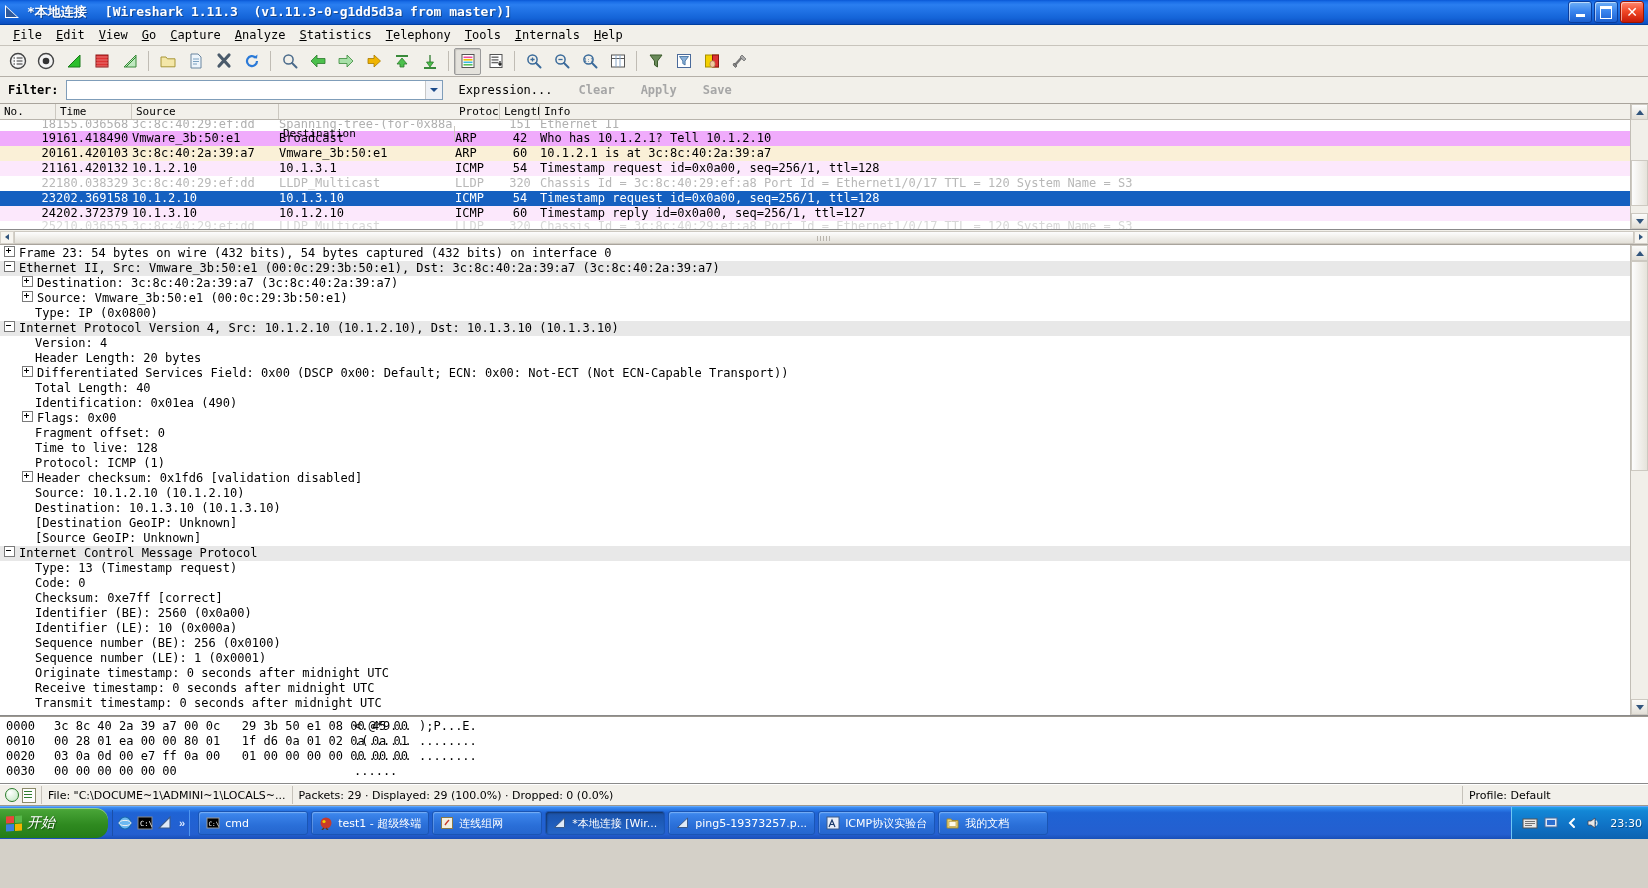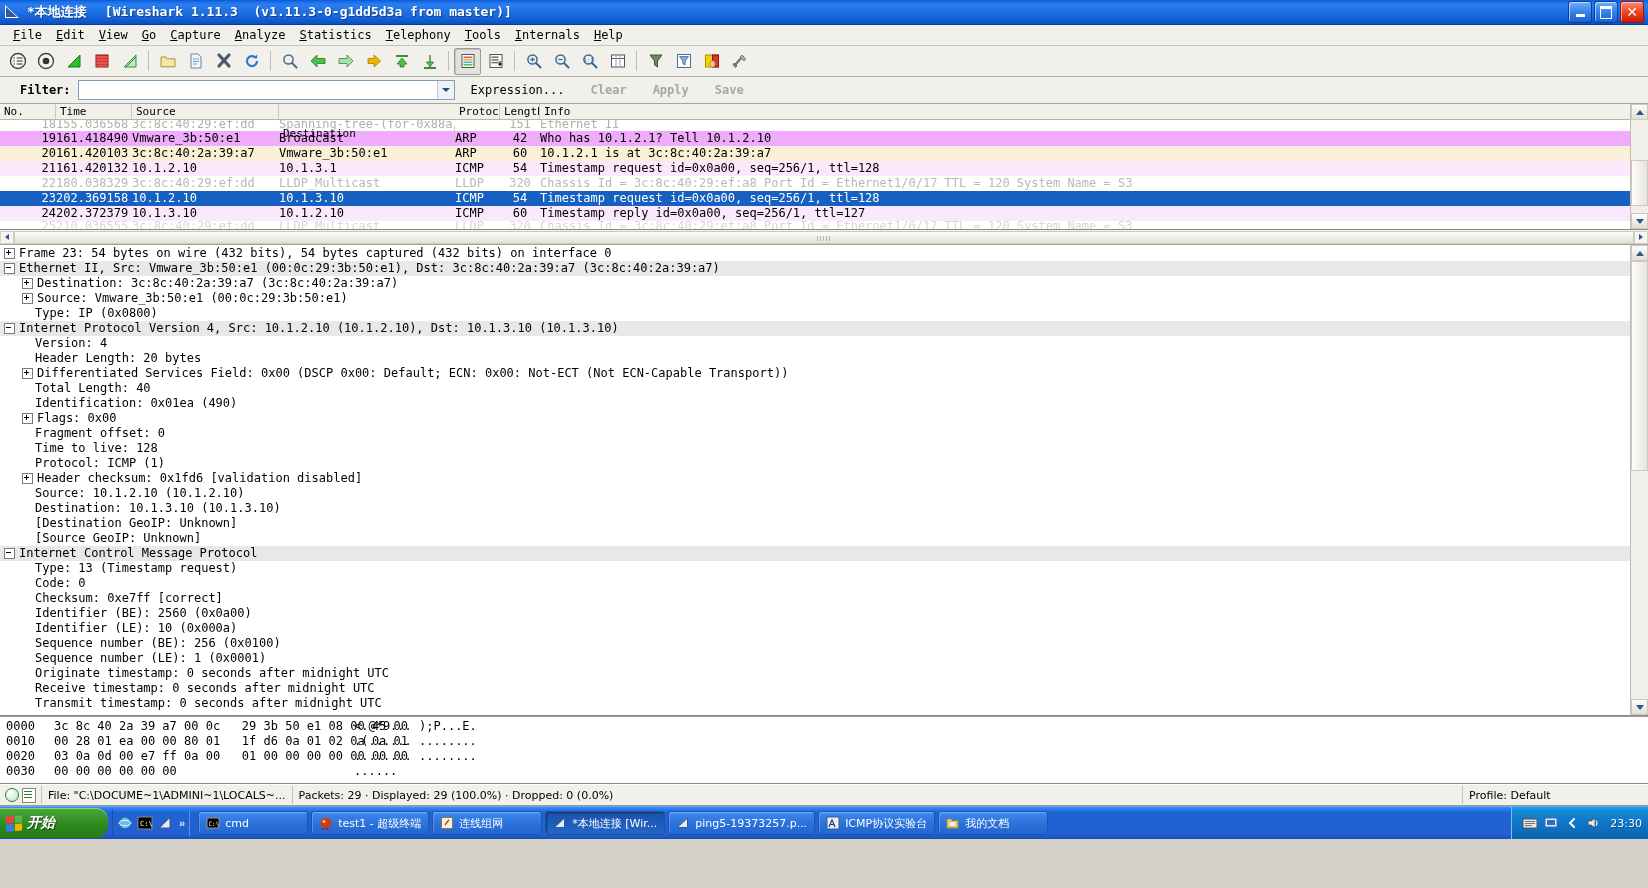--- a/index.html
+++ b/index.html
@@ -76,21 +76,21 @@
     width:25px;height:25px;display:flex;align-items:center;justify-content:center;
     border:1px solid transparent;border-radius:2px;cursor:default;position:relative;
   }
   .tbtn.pressed{border:1px solid #9a9a9a;background:#e4e2dc;box-shadow:inset 1px 1px 1px rgba(0,0,0,.15);}
   .tsep{width:1px;height:20px;background:#c0bcb4;margin:0 4px;}
   .tico{width:18px;height:18px;display:block;}
 
   
   .filterbar{
     height:26px;background:#f2f0ea;display:flex;align-items:center;
-    padding-left:20px;border-bottom:1px solid #a9a49c;gap:0;
+    padding-left:8px;border-bottom:1px solid #a9a49c;gap:0;
   }
   .filterbar .flabel{
     font-family:"DejaVu Sans Mono","Liberation Mono",monospace;
     font-size:12px;font-weight:bold;color:#000;margin-right:7px;
   }
   .fbox{
     width:375px;height:18px;background:#fff;border:1px solid #7f9db9;
     display:flex;align-items:center;position:relative;
   }
   .fbox input{
@@ -156,21 +156,21 @@
     background:repeating-linear-gradient(90deg,#b9b5ad 0 1px,transparent 1px 3px);}
 
   
   .detail{
     position:relative;background:#fff;height:470px;overflow:hidden;
     border-bottom:1px solid #8a8a8a;
   }
   .dline{
     height:15px;line-height:15px;white-space:nowrap;
     font-family:"DejaVu Sans Mono","Liberation Mono",monospace;font-size:12px;color:#000;
-    display:flex;align-items:center;
+    display:flex;
   }
   .dline.hl{background:#e8e8e8;}
   .twisty{
     width:9px;height:9px;border:1px solid #7a7a7a;background:#fff;
     display:inline-block;margin-right:4px;position:relative;flex:0 0 auto;
   }
   .twisty:before{content:"";position:absolute;left:1px;top:3px;width:5px;height:1px;background:#000;}
   .twisty.plus:after{content:"";position:absolute;left:3px;top:1px;width:1px;height:5px;background:#000;}
   .dspace{width:9px;margin-right:4px;flex:0 0 auto;display:inline-block;}
   .detail-scroll{
@@ -227,21 +227,21 @@
     background:linear-gradient(to bottom,#53ac3d 0%,#46a235 10%,#2f8a20 55%,#237c17 100%);
     border-radius:0 12px 12px 0;box-shadow:inset 0 1px 0 rgba(255,255,255,.4);
   }
   .startbtn .flag{width:16px;height:15px;display:grid;grid-template-columns:1fr 1fr;grid-template-rows:1fr 1fr;gap:1px;transform:skewY(-4deg);}
   .startbtn .flag i{display:block;}
   .startbtn .flag i:nth-child(1){background:#e8453c;}
   .startbtn .flag i:nth-child(2){background:#59b84b;}
   .startbtn .flag i:nth-child(3){background:#3b7fe0;}
   .startbtn .flag i:nth-child(4){background:#f2b400;}
   .startbtn .slabel{
-    font-family:"DejaVu Sans","Liberation Sans",sans-serif;font-size:14px;font-weight:bold;
+    font-family:"DejaVu Sans","Liberation Sans",sans-serif;font-size:14px;font-weight:normal;
     font-style:italic;color:#fff;text-shadow:1px 1px 1px rgba(0,0,0,.45);
   }
   .qlaunch{display:flex;align-items:center;gap:4px;padding:0 4px;margin-left:4px;
            border-left:1px solid #1b4fa8;border-right:1px solid #4f96f0;height:26px;}
   .qi{width:16px;height:16px;}
   .chev{color:#dbe9ff;font-size:11px;font-weight:bold;margin-left:2px;}
   .tasks{display:flex;align-items:center;gap:3px;margin-left:8px;flex:1 1 auto;overflow:hidden;}
   .task{
     height:24px;min-width:110px;display:flex;align-items:center;gap:5px;padding:0 7px;
     background:linear-gradient(to bottom,#4f97f3 0%,#3a83ea 12%,#2a6fd8 60%,#2566cf 100%);

